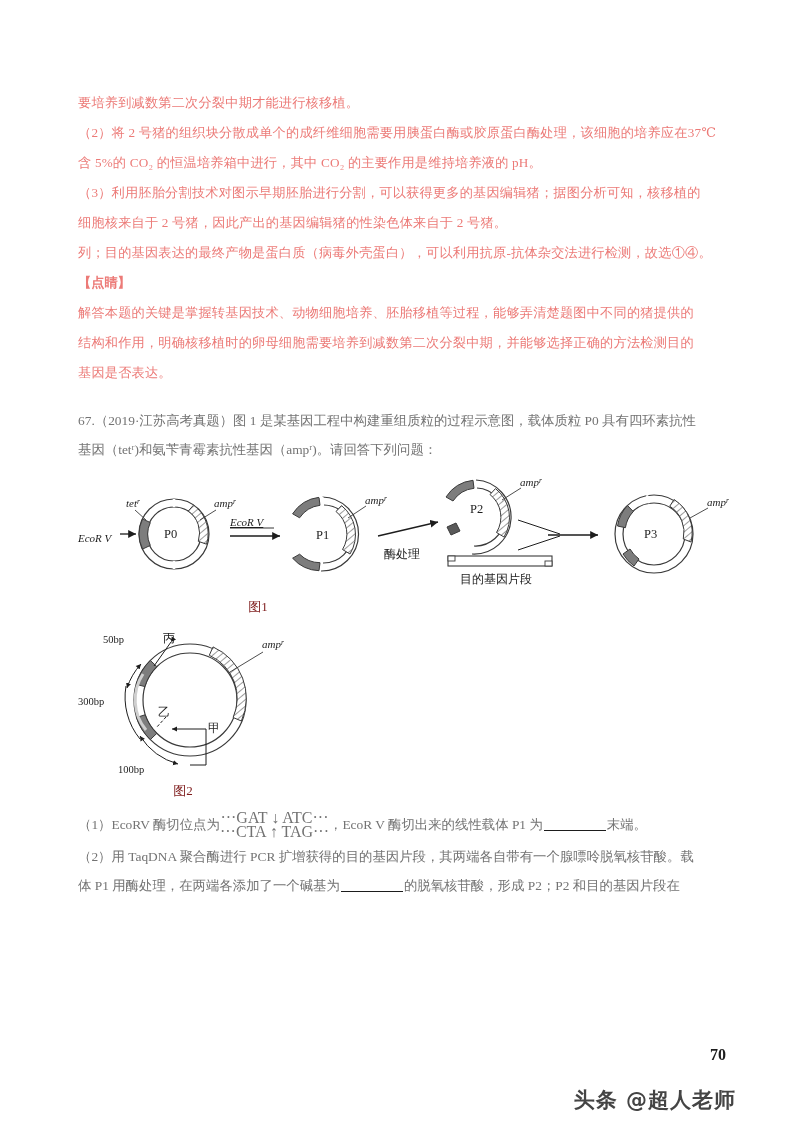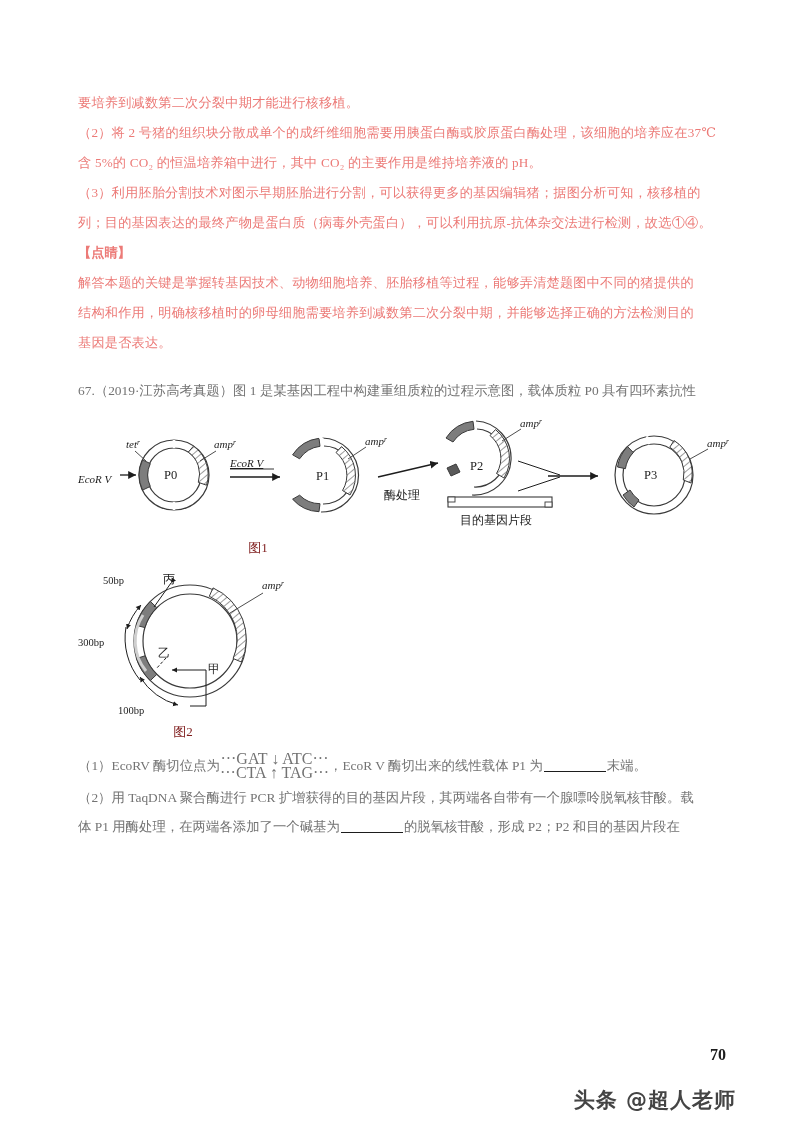--- a/index.html
+++ b/index.html
@@ -127,30 +127,32 @@
 
 <div class="page">
 
   <div class="content">
 
     <div class="red-block">
       <div class="red-line">要培养到减数第二次分裂中期才能进行核移植。</div>
       <div class="red-line">（2）将 2 号猪的组织块分散成单个的成纤维细胞需要用胰蛋白酶或胶原蛋白酶处理，该细胞的培养应在37℃</div>
       <div class="red-line">含 5%的 CO₂ 的恒温培养箱中进行，其中 CO₂ 的主要作用是维持培养液的 pH。</div>
       <div class="red-line">（3）利用胚胎分割技术对图示早期胚胎进行分割，可以获得更多的基因编辑猪；据图分析可知，核移植的</div>
+      <div class="red-line">细胞核来自于 2 号猪，因此产出的基因编辑猪的性染色体来自于 2 号猪。</div>
       <div class="red-line">列；目的基因表达的最终产物是蛋白质（病毒外壳蛋白），可以利用抗原-抗体杂交法进行检测，故选①④。</div>
 
       <div class="red-head">【点睛】</div>
       <div class="red-line">解答本题的关键是掌握转基因技术、动物细胞培养、胚胎移植等过程，能够弄清楚题图中不同的猪提供的</div>
       <div class="red-line">结构和作用，明确核移植时的卵母细胞需要培养到减数第二次分裂中期，并能够选择正确的方法检测目的</div>
       <div class="red-line">基因是否表达。</div>
     </div>
 
     <div class="q-block">
       <div class="q-line">67.（2019·江苏高考真题）图 1 是某基因工程中构建重组质粒的过程示意图，载体质粒 P0 具有四环素抗性</div>
+      <div class="q-line">基因（tetʳ)和氨苄青霉素抗性基因（ampʳ)。请回答下列问题：</div>
     </div>
 
     <div class="fig-wrap" style="height:148px; margin-top:8px;">
       <svg width="640" height="126" viewBox="0 0 640 126">
         <defs>
           <pattern id="hatch" width="5" height="5" patternTransform="rotate(50)" patternUnits="userSpaceOnUse">
             <rect width="5" height="5" fill="#ffffff"></rect>
             <line x1="0" y1="0" x2="0" y2="5" stroke="#4a4a4a" stroke-width="1.1"></line>
           </pattern>
           <marker id="ah" markerWidth="7" markerHeight="7" refX="6" refY="3" orient="auto">
@@ -231,21 +233,21 @@
 
       
       <span class="lbl ital" style="left:0px; top:60px;"><span>EcoR V</span></span>
       <span class="lbl ital" style="left:48px; top:25px;"><span>tet</span><sup>r</sup></span>
       <span class="lbl ital" style="left:136px; top:25px;"><span>amp</span><sup>r</sup></span>
       <span class="lbl ital" style="left:152px; top:44px; text-decoration:underline;"><span>EcoR V</span></span>
       <span class="plasmid-name" style="left:86px; top:55px;">P0</span>
       <span class="plasmid-name" style="left:238px; top:56px;">P1</span>
       <span class="lbl ital" style="left:287px; top:22px;"><span>amp</span><sup>r</sup></span>
       <span class="lbl cjk" style="left:306px; top:74px;">酶处理</span>
-      <span class="plasmid-name" style="left:392px; top:46px;">P2</span>
+      <span class="plasmid-name" style="left:392px; top:30px;">P2</span>
       <span class="lbl ital" style="left:442px; top:4px;"><span>amp</span><sup>r</sup></span>
       <span class="lbl cjk" style="left:382px; top:99px;">目的基因片段</span>
       <span class="plasmid-name" style="left:566px; top:55px;">P3</span>
       <span class="lbl ital" style="left:629px; top:24px;"><span>amp</span><sup>r</sup></span>
 
       <div class="fig-caption" style="position:absolute; left:140px; top:126px; width:80px;">图1</div>
     </div>
 
     <div class="fig-wrap" style="height:184px; margin-top:4px;">
       <svg width="340" height="160" viewBox="0 0 340 160">

